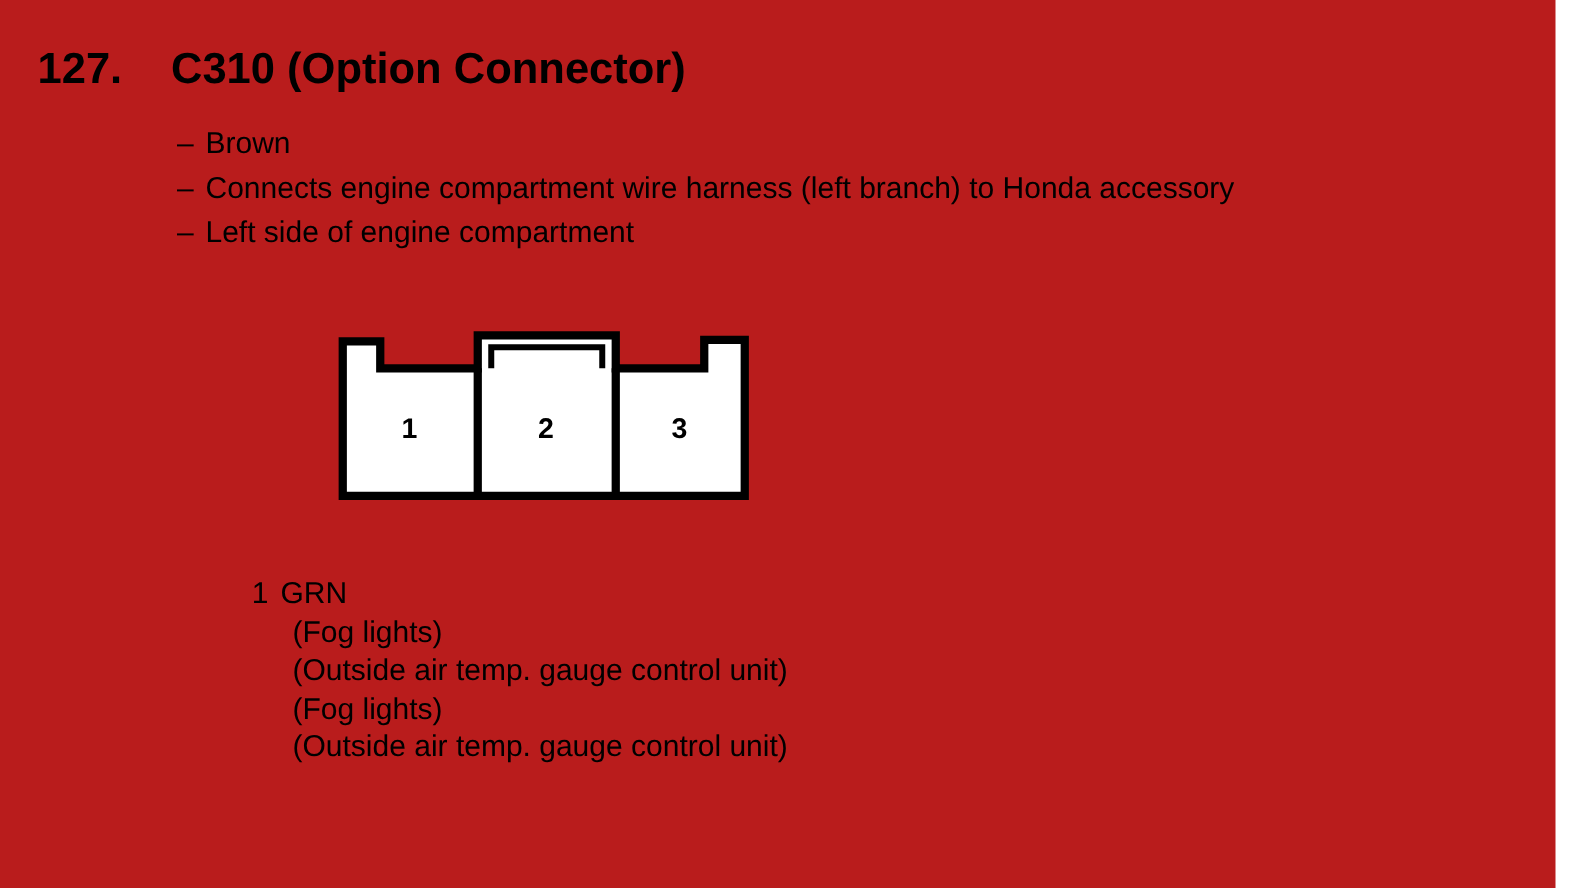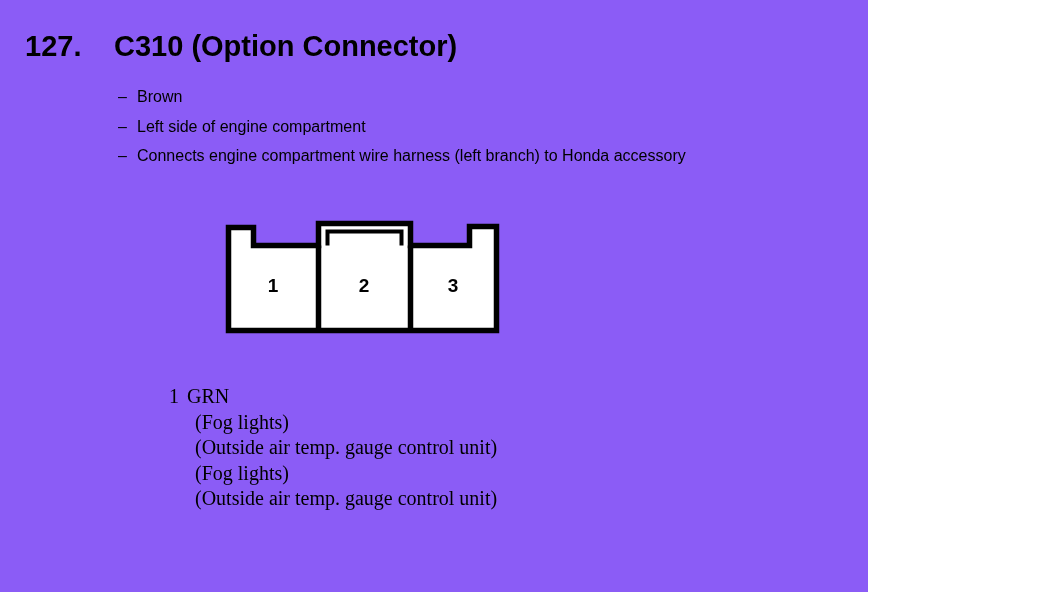--- a/index.html
+++ b/index.html
@@ -8,23 +8,23 @@
     padding: 0;
     background: #ffffff;
   }
   body {
     font-family: "Liberation Sans", sans-serif;
     color: #000000;
     -webkit-font-smoothing: none;
   }
   #page {
     position: relative;
-    width: 868px;
+    width: 1037px;
     height: 592px;
-    background: #8b5cf6;
+    background: #b91c1c;
     overflow: hidden;
   }
 
   
   #title {
     position: absolute;
     left: 25px;
     top: 29px;
     font-size: 29px;
     font-weight: bold;
@@ -35,21 +35,21 @@
   #title .num {
     display: inline-block;
     min-width: 89px;
   }
 
   
   #desc-list {
     position: absolute;
     left: 118px;
     top: 82px;
-    font-size: 16px;
+    font-size: 20px;
     line-height: 29.5px;
   }
   .desc-row {
     white-space: pre;
   }
   .desc-dash {
     display: inline-block;
     width: 19px;
   }
 
@@ -71,21 +71,20 @@
     fill: #000000;
   }
 
   
   #legend {
     position: absolute;
     left: 150px;
     top: 384px;
     font-size: 20px;
     line-height: 25.6px;
-    font-family: Liberation Serif, serif;
   }
   .legend-group {
     white-space: pre;
   }
   .legend-main {
     white-space: pre;
   }
   .legend-num {
     display: inline-block;
     width: 37px;
@@ -100,22 +99,22 @@
 </style>
 </head>
 <body>
 
 <div id="page">
 
   <div id="title"><span class="num">127.</span><span>C310 (Option Connector)</span></div>
 
   <div id="desc-list">
       <div class="desc-row"><span class="desc-dash">–</span><span>Brown</span></div>
+      <div class="desc-row"><span class="desc-dash">–</span><span>Connects engine compartment wire harness (left branch) to Honda accessory</span></div>
       <div class="desc-row"><span class="desc-dash">–</span><span>Left side of engine compartment</span></div>
-      <div class="desc-row"><span class="desc-dash">–</span><span>Connects engine compartment wire harness (left branch) to Honda accessory</span></div>
     </div>
 
   <div id="connector">
     <svg width="286" height="125" viewBox="0 0 286 125" xmlns="http://www.w3.org/2000/svg">
 
       <path d="M 8.5 115.5
                L 8.5 12.5
                L 33.5 12.5
                L 33.5 30.5
                L 98.5 30.5

